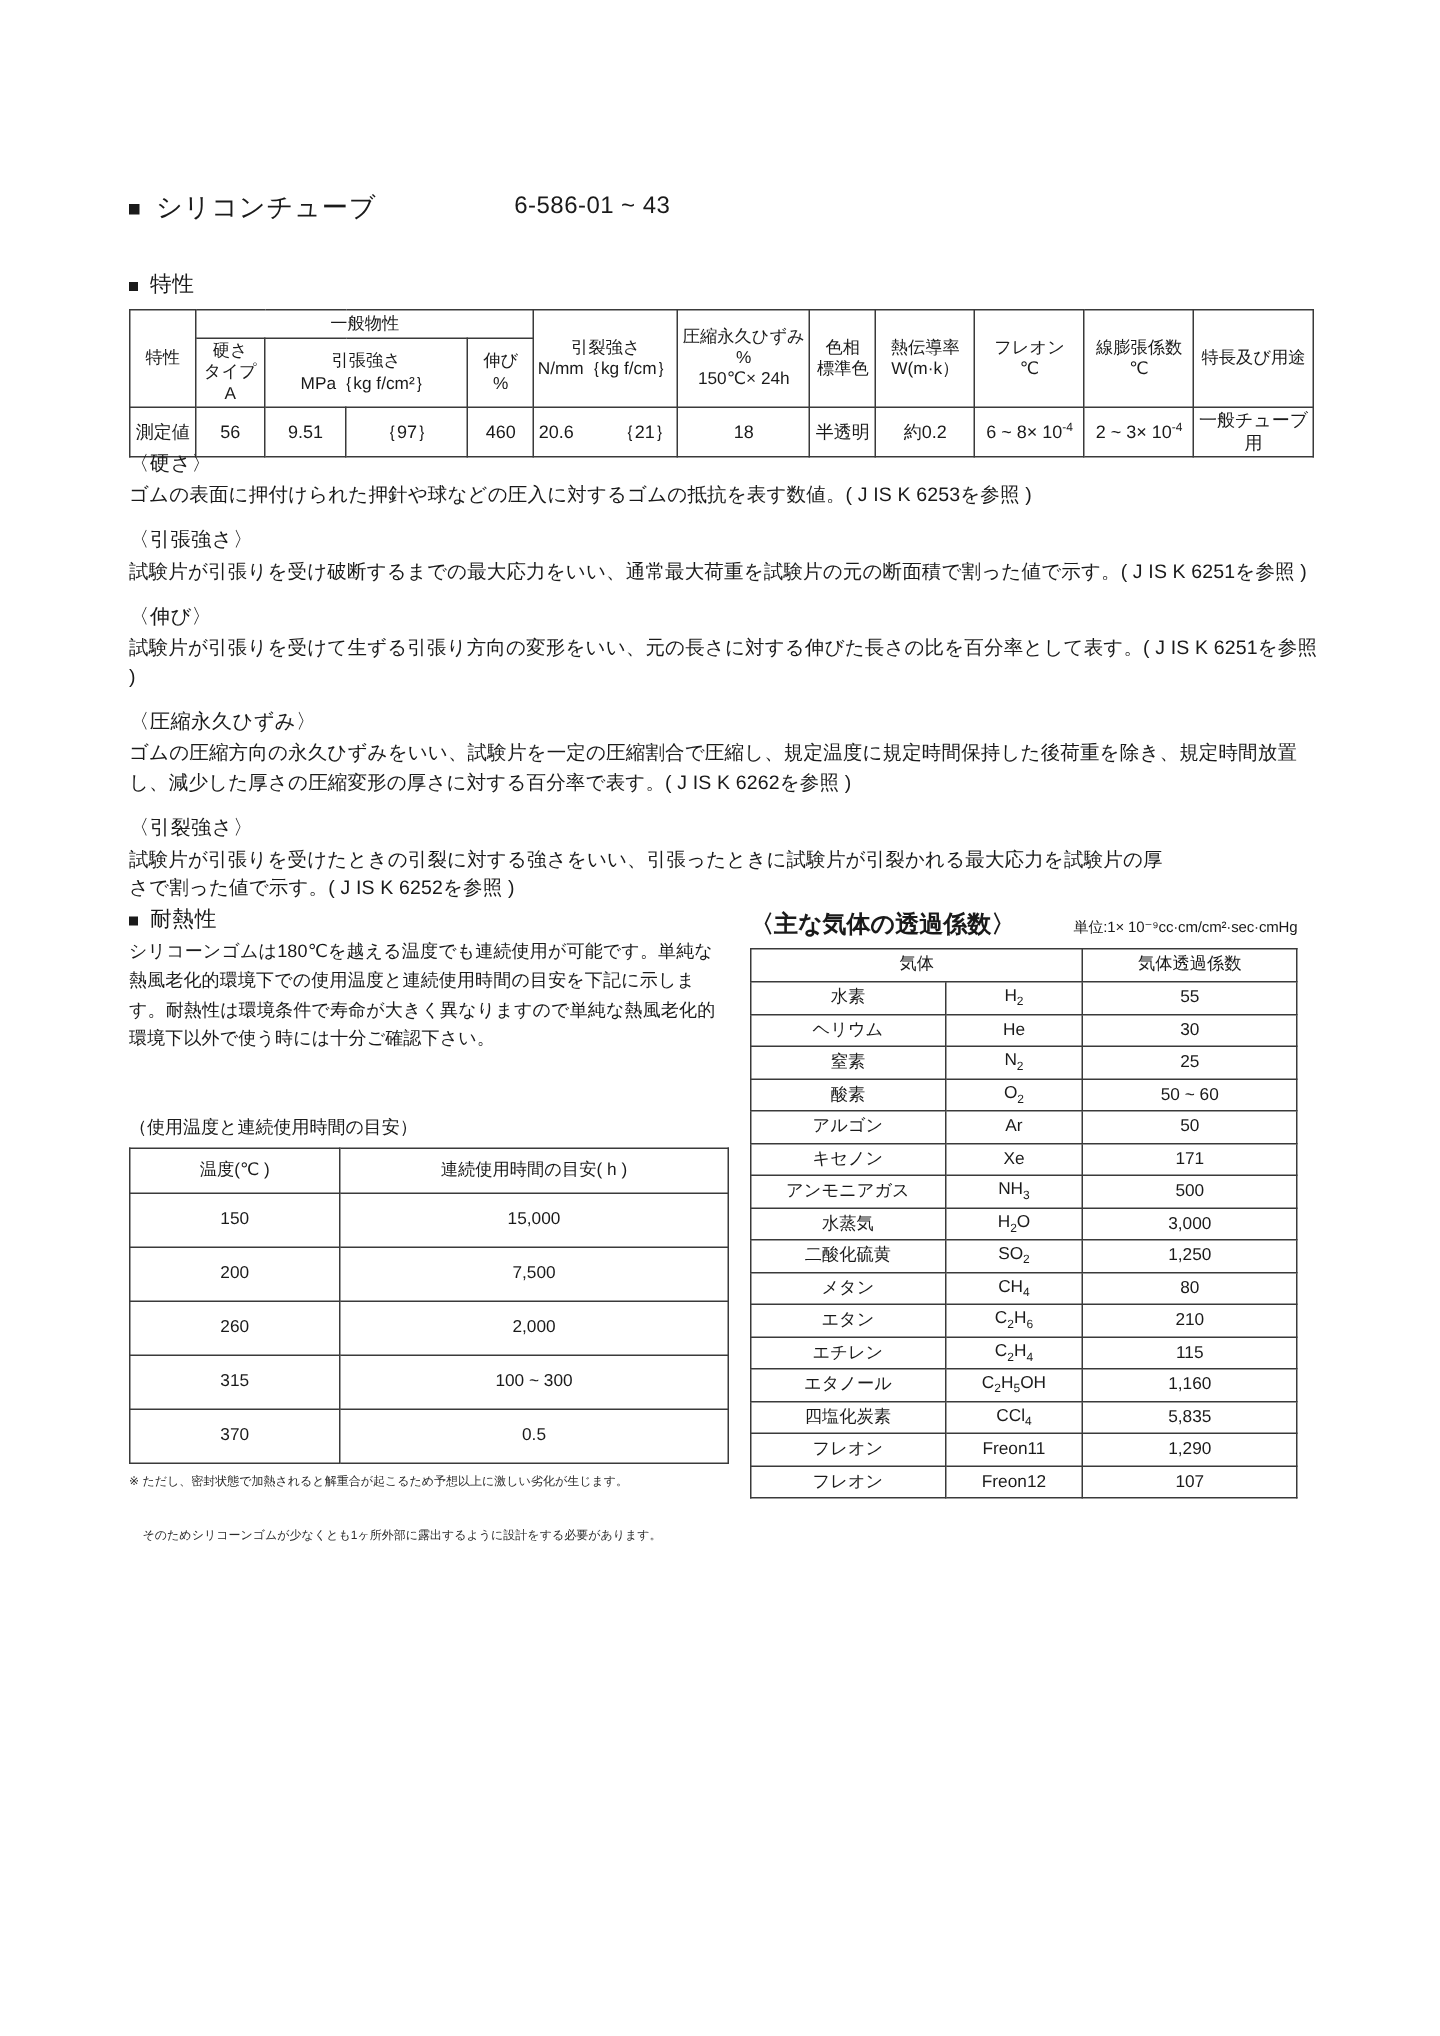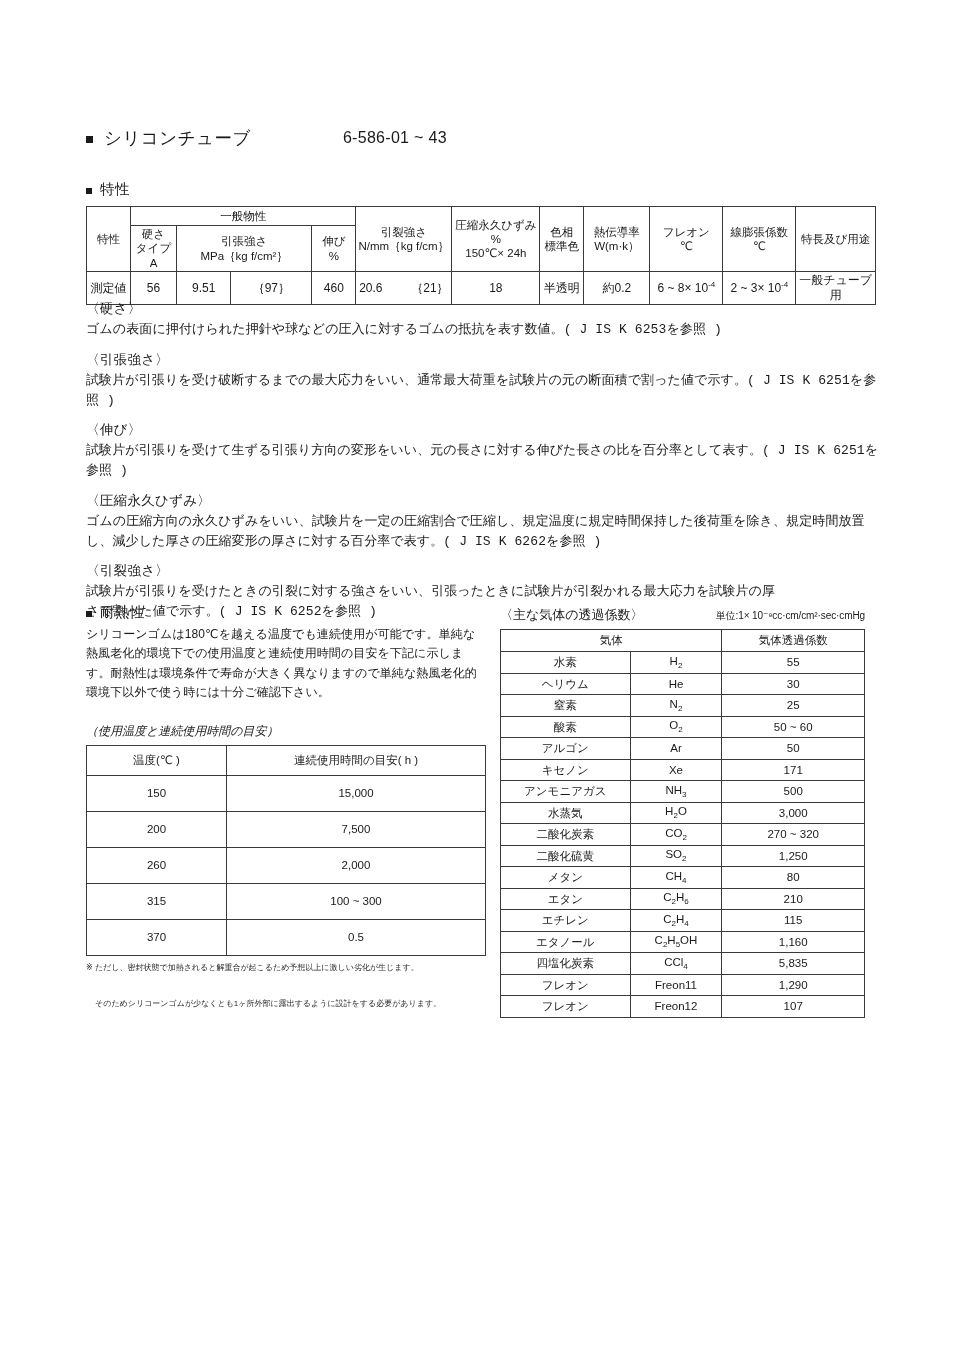--- a/index.html
+++ b/index.html
@@ -43,47 +43,47 @@
     font-size: 11.5px; padding: 1px 2px; line-height: 1.25;
   }
 
   .props-table { margin-top: 7px; }
   .props-table td { height: 19px; }
   .props-table .hdr-tall { height: 26px; }
   .props-table .v { font-size: 12px; }
   .sup { font-size: 8px; vertical-align: super; }
 
   
-  .defs { position: absolute; left: 86px; top: 300px; width: 800px; font-family: Liberation Mono, monospace; }
+  .defs { position: absolute; left: 86px; top: 300px; width: 800px; }
   .def-blk { margin-bottom: 11px; }
   .def-term { font-size: 13.5px; letter-spacing: .3px; margin-bottom: 2px; }
   .def-body { font-size: 13px; line-height: 1.52; letter-spacing: .1px; }
 
   
   .heat-sec { position: absolute; left: 86px; top: 603px; width: 400px; }
   .heat-body {
     font-size: 12px; line-height: 1.62; margin-top: 3px; letter-spacing: .1px;
   }
-  .temp-cap { font-size: 12px; margin-top: 20px; margin-bottom: 5px; font-style: italic; }
+  .temp-cap { font-size: 12px; margin-top: 40px; margin-bottom: 5px; }
   .temp-table { width: 370px; }
   .temp-table td { height: 36px; font-size: 12.5px; }
   .temp-table td.h { height: 30px; }
   .footnote {
     font-size: 8px; line-height: 1.55; margin-top: 6px; color: #2a2a2a;
     letter-spacing: 0px;
   }
   .footnote .fn2 { padding-left: 9px; display: block; margin-top: 24px; }
 
   
   .gas-sec { position: absolute; left: 500px; top: 603px; width: 365px; }
   .gas-subhead-row {
     display: flex; align-items: baseline; justify-content: space-between;
     margin-top: 3px;
   }
-  .gas-subcap { font-size: 13px; }
+  .gas-subcap { font-size: 16px; font-weight: bold; }
   .gas-unit { font-size: 10px; letter-spacing: -.1px; }
   .gas-table { margin-top: 5px; width: 365px; }
   .gas-table td { height: 21.5px; font-size: 11.5px; }
   .gas-table td.gname { width: 130px; }
   .gas-table td.gform { width: 92px; }
   .gas-table td.gval { width: 143px; }
   .gas-table td.hd { height: 22px; }
   .sub { font-size: 8px; vertical-align: sub; }
 </style>
 </head>
@@ -288,25 +288,20 @@
             <td class="gname">アンモニアガス</td>
             <td class="gform">NH<sub class="sub">3</sub></td>
             <td class="gval">500</td>
           </tr>
           <tr>
             <td class="gname">水蒸気</td>
             <td class="gform">H<sub class="sub">2</sub>O</td>
             <td class="gval">3,000</td>
           </tr>
           <tr>
-            <td class="gname">二酸化炭素</td>
-            <td class="gform">CO<sub class="sub">2</sub></td>
-            <td class="gval">270 ~ 320</td>
-          </tr>
-          <tr>
             <td class="gname">二酸化硫黄</td>
             <td class="gform">SO<sub class="sub">2</sub></td>
             <td class="gval">1,250</td>
           </tr>
           <tr>
             <td class="gname">メタン</td>
             <td class="gform">CH<sub class="sub">4</sub></td>
             <td class="gval">80</td>
           </tr>
           <tr>

